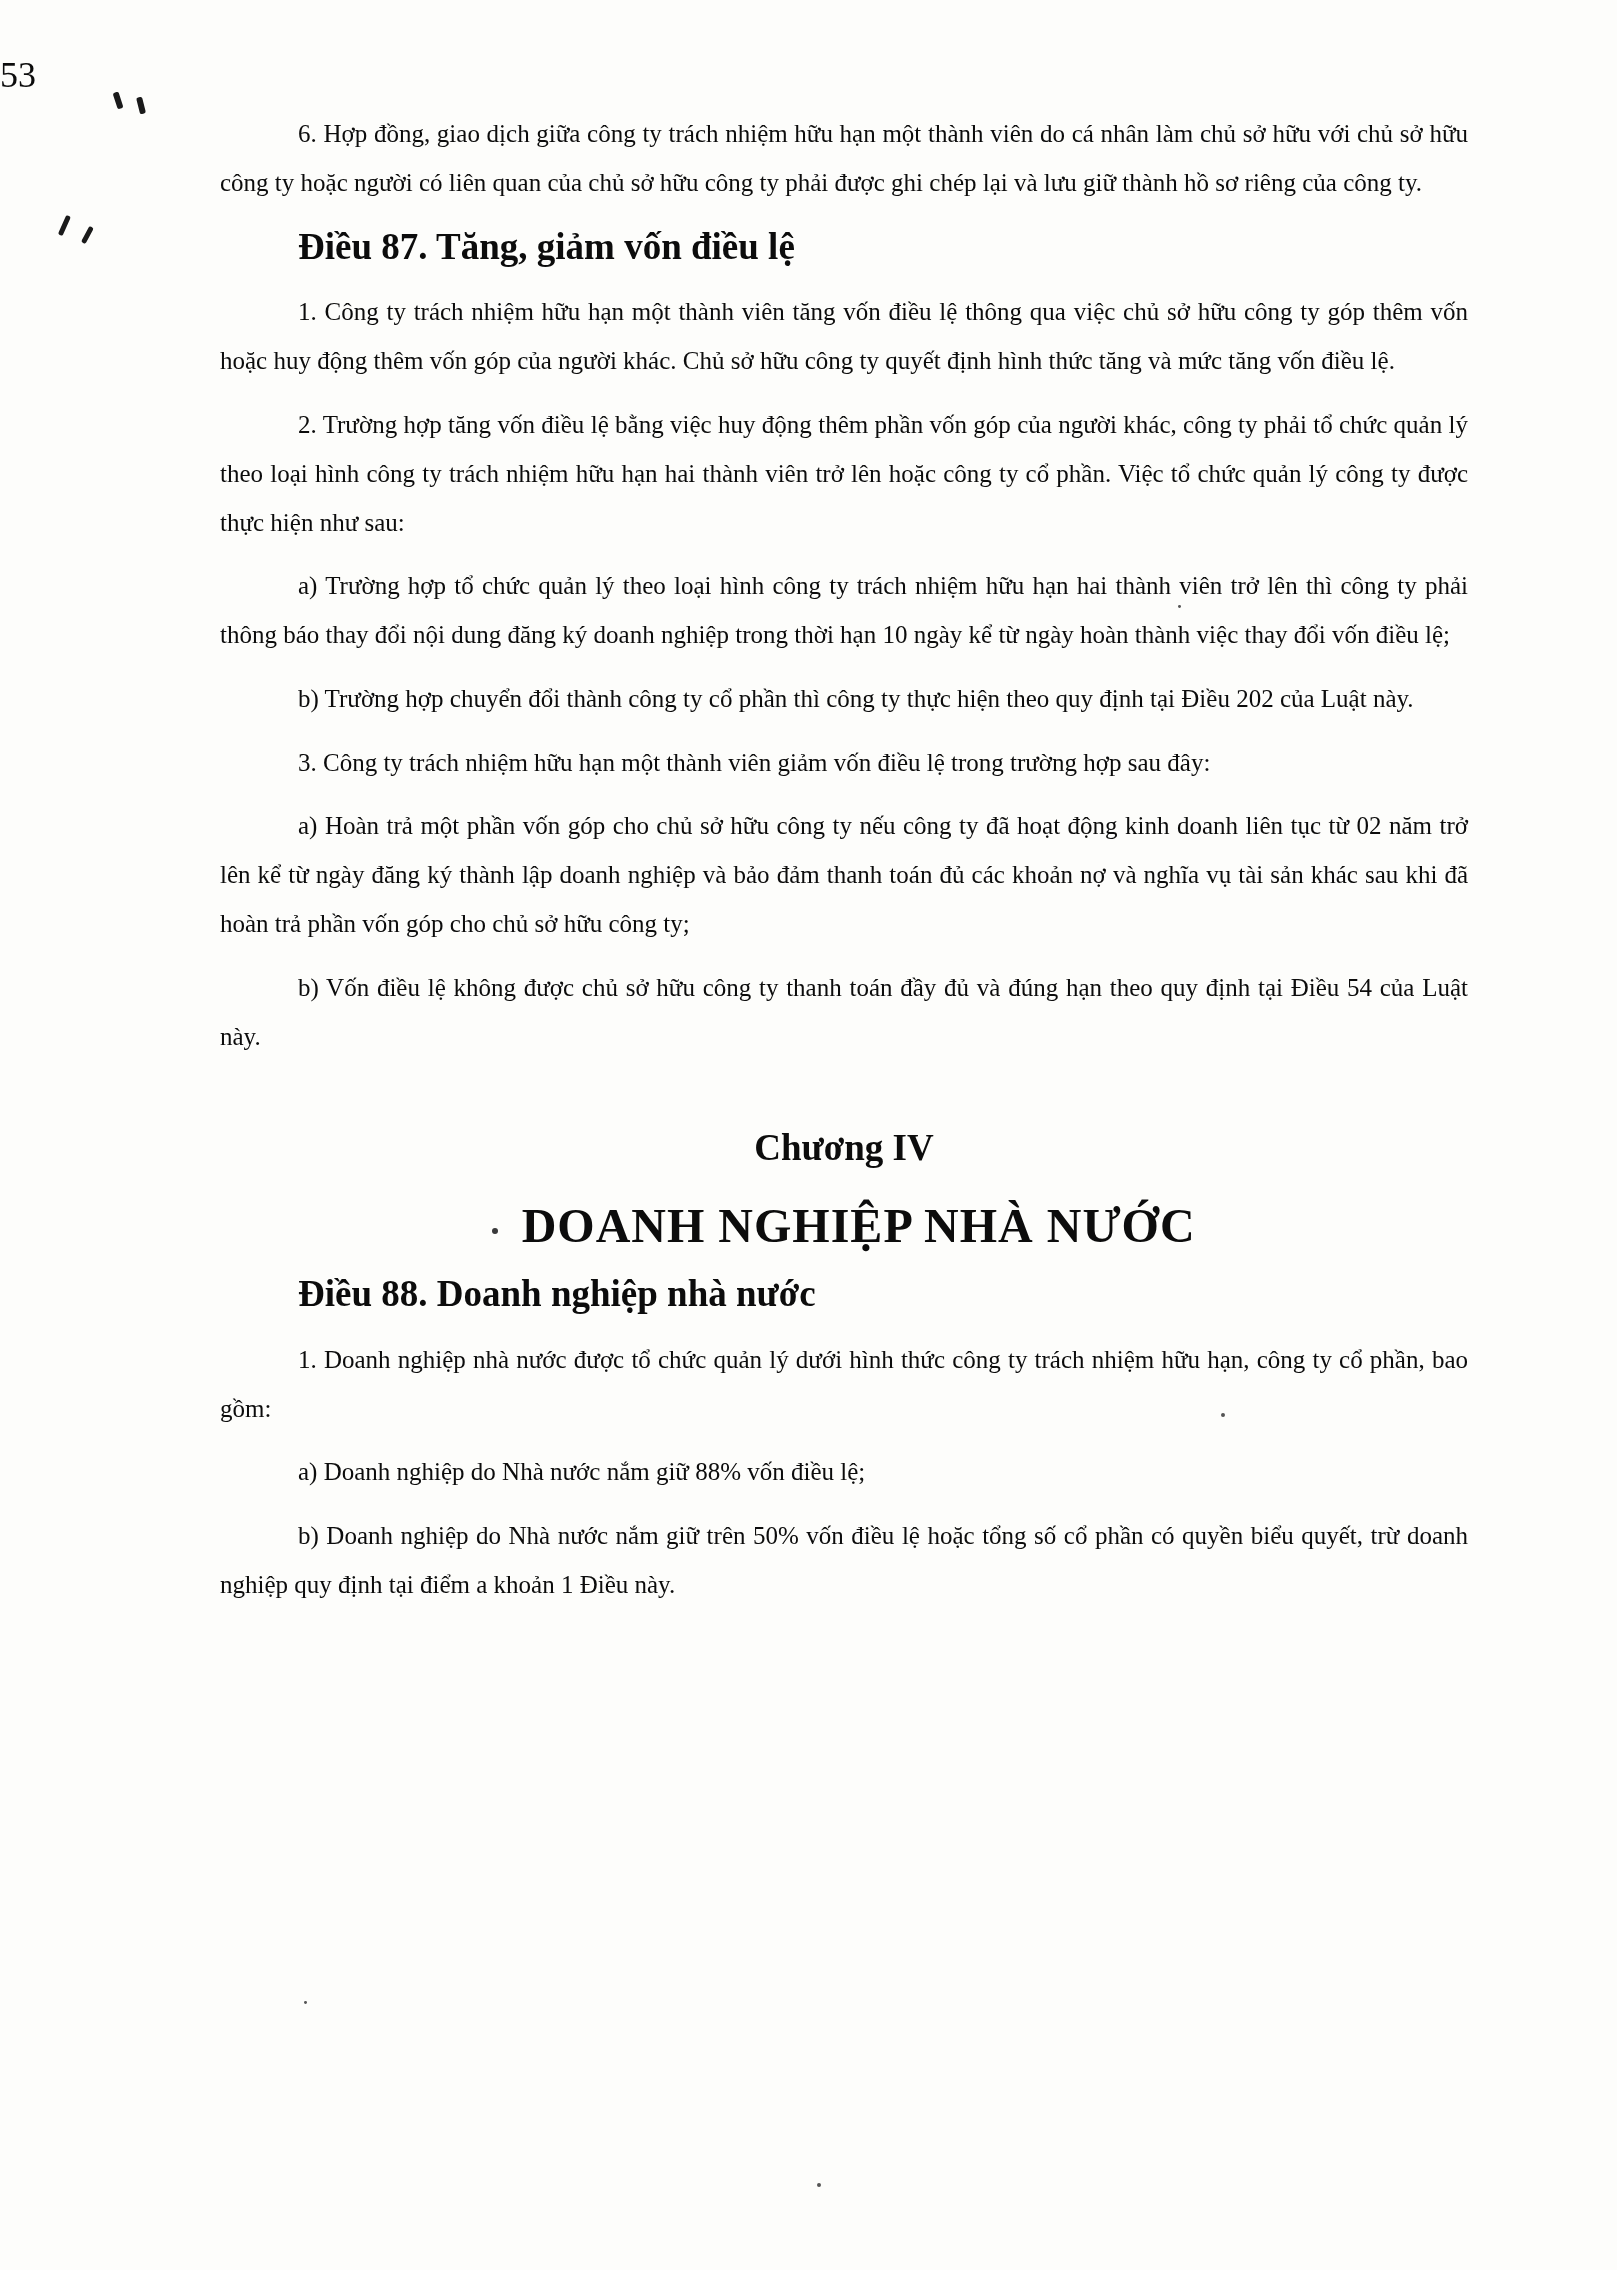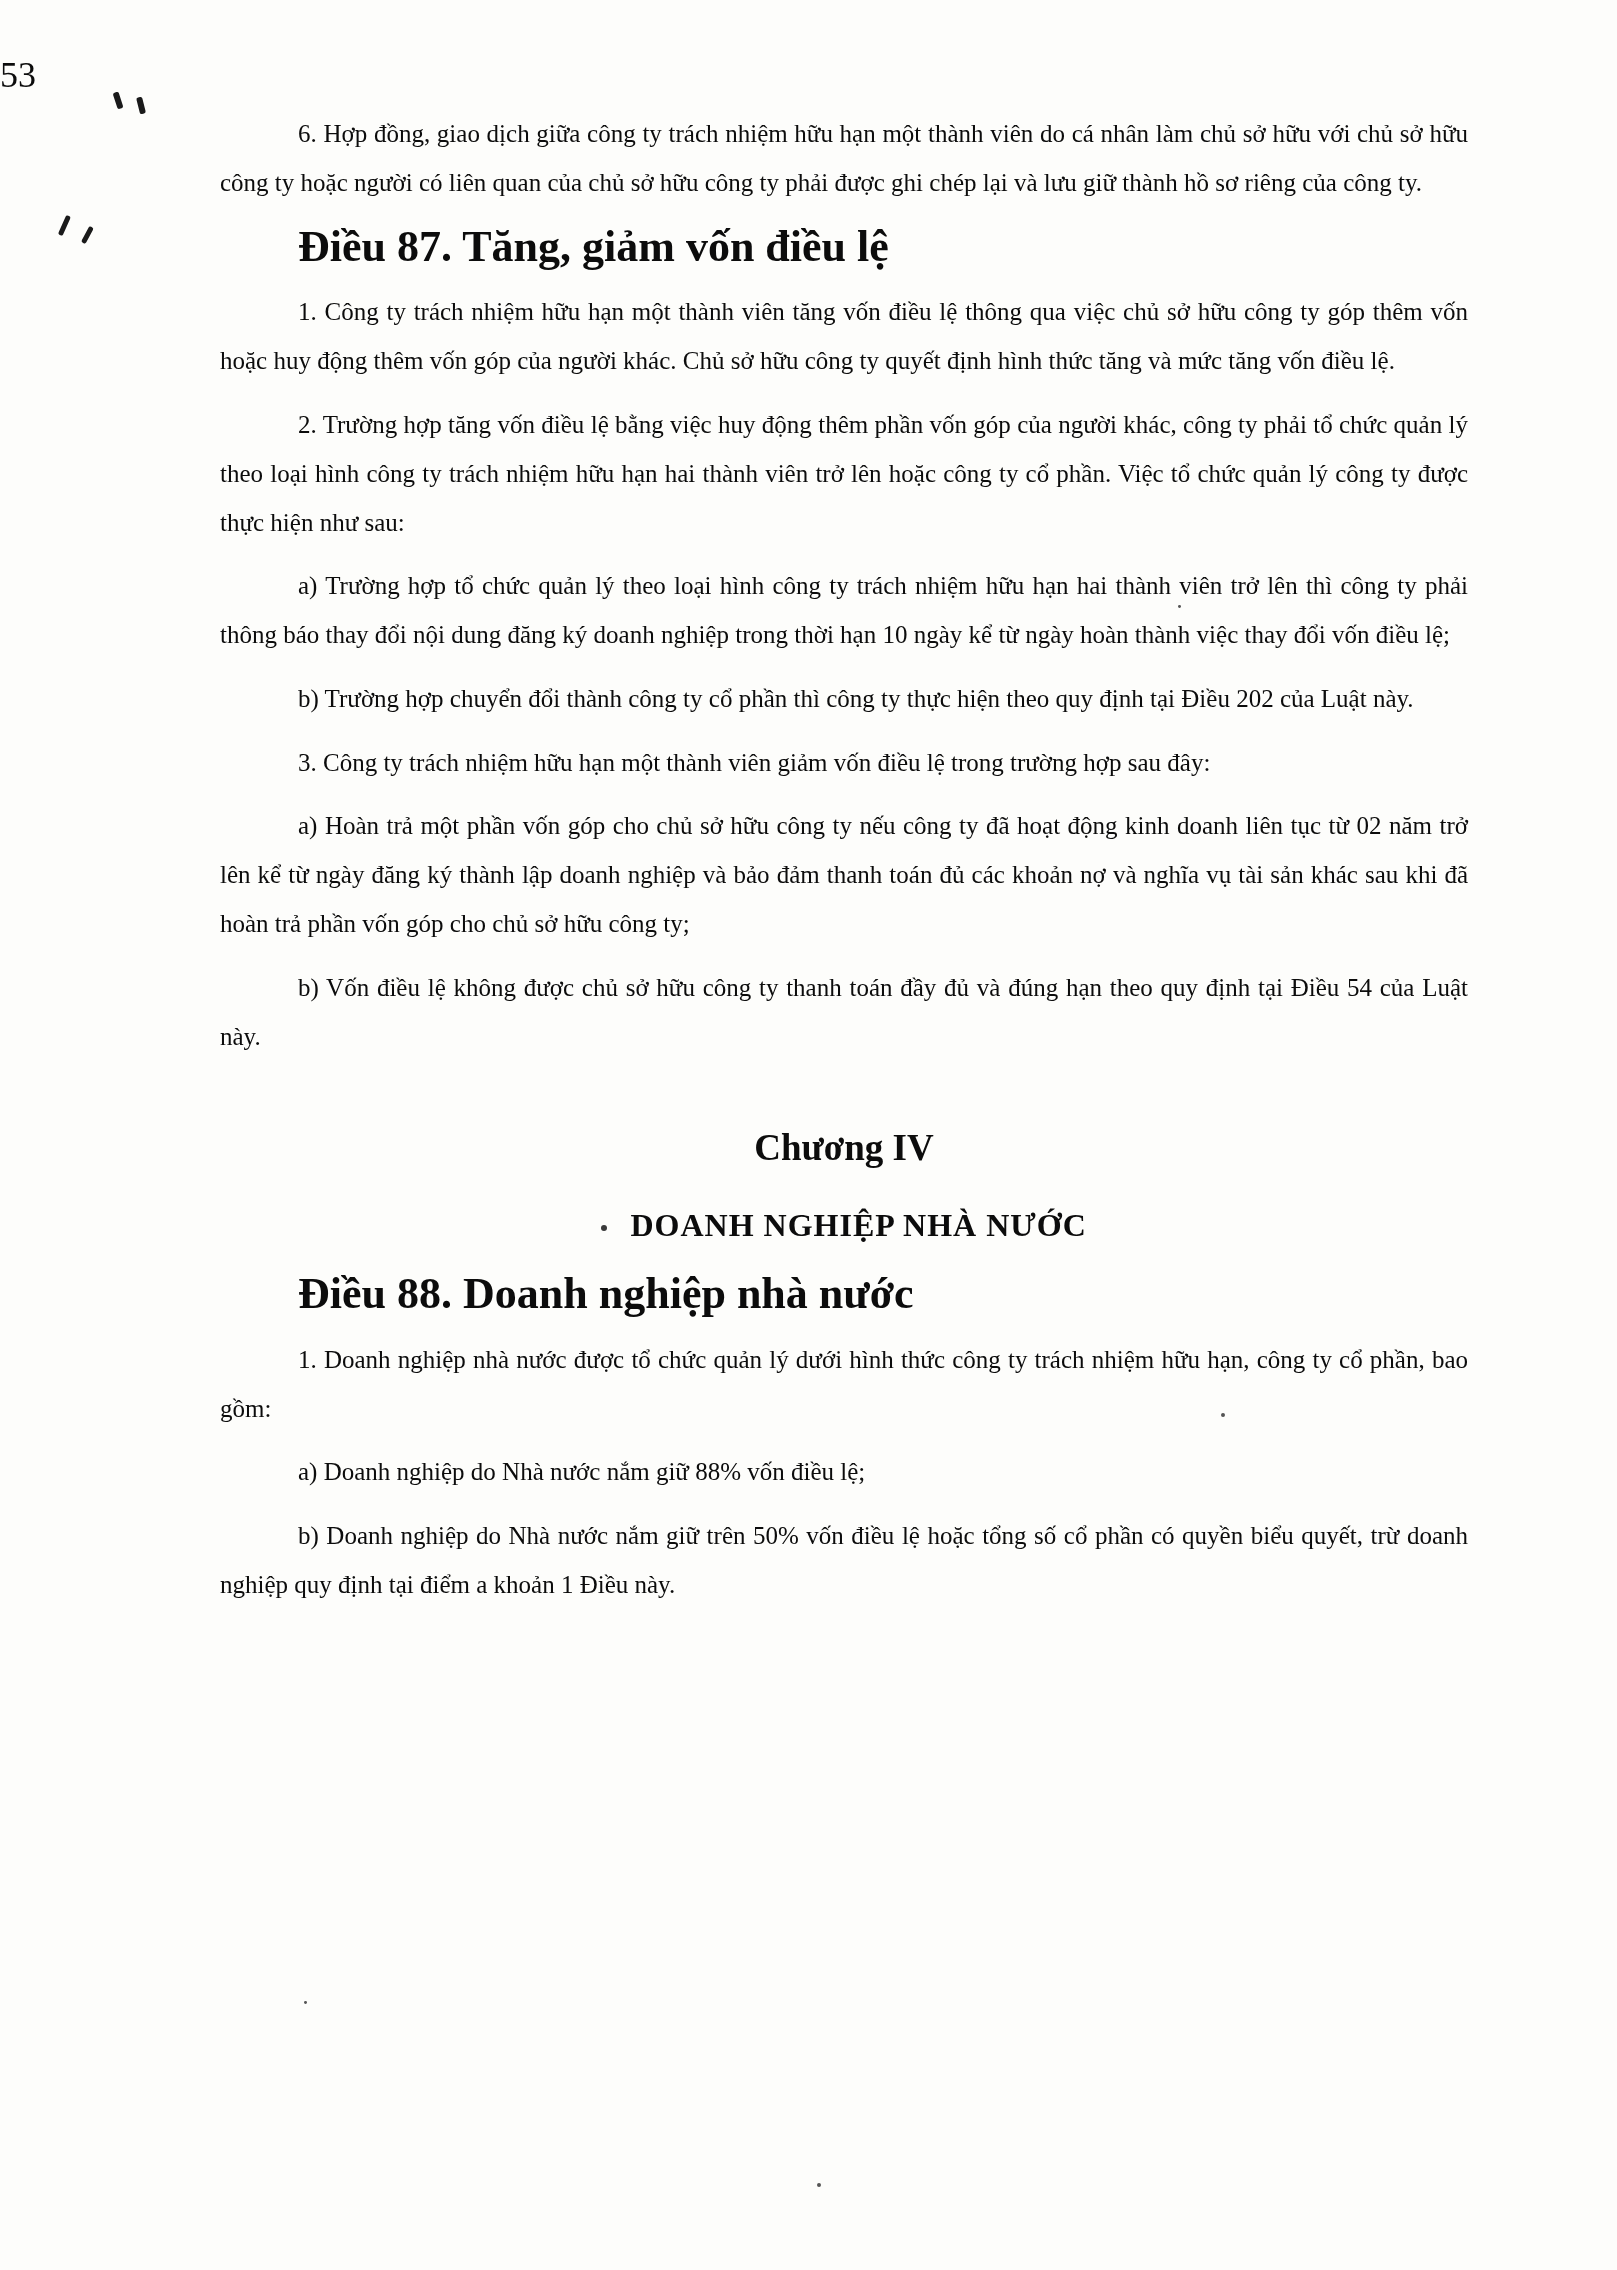--- a/index.html
+++ b/index.html
@@ -31,37 +31,37 @@
     font-size:25px;
     line-height:49px;
     text-align:justify;
     text-indent:78px;
     margin:0 0 14.6px 0;
   }
   .article-heading {
     font-weight:bold;
     text-align:left;
     text-indent:78px;
-    font-size:44px;
+    font-size:37px;
     line-height:49px;
     margin:11.7px 0 16.6px 0;
   }
   .chapter {
     margin:62px 0 19.5px 0;
     text-align:center;
     font-weight:bold;
     text-indent:0;
   }
   .chapter-label {
     font-size:37px;
     line-height:49px;
     text-align:center;
   }
   .chapter-title {
-    font-size:32px;
+    font-size:48px;
     line-height:49px;
     margin-top:29px;
     letter-spacing:1px;
   }
   
   .chapter-title::before {
     content:"";
     display:inline-block;
     width:5.9px;
     height:5.9px;

